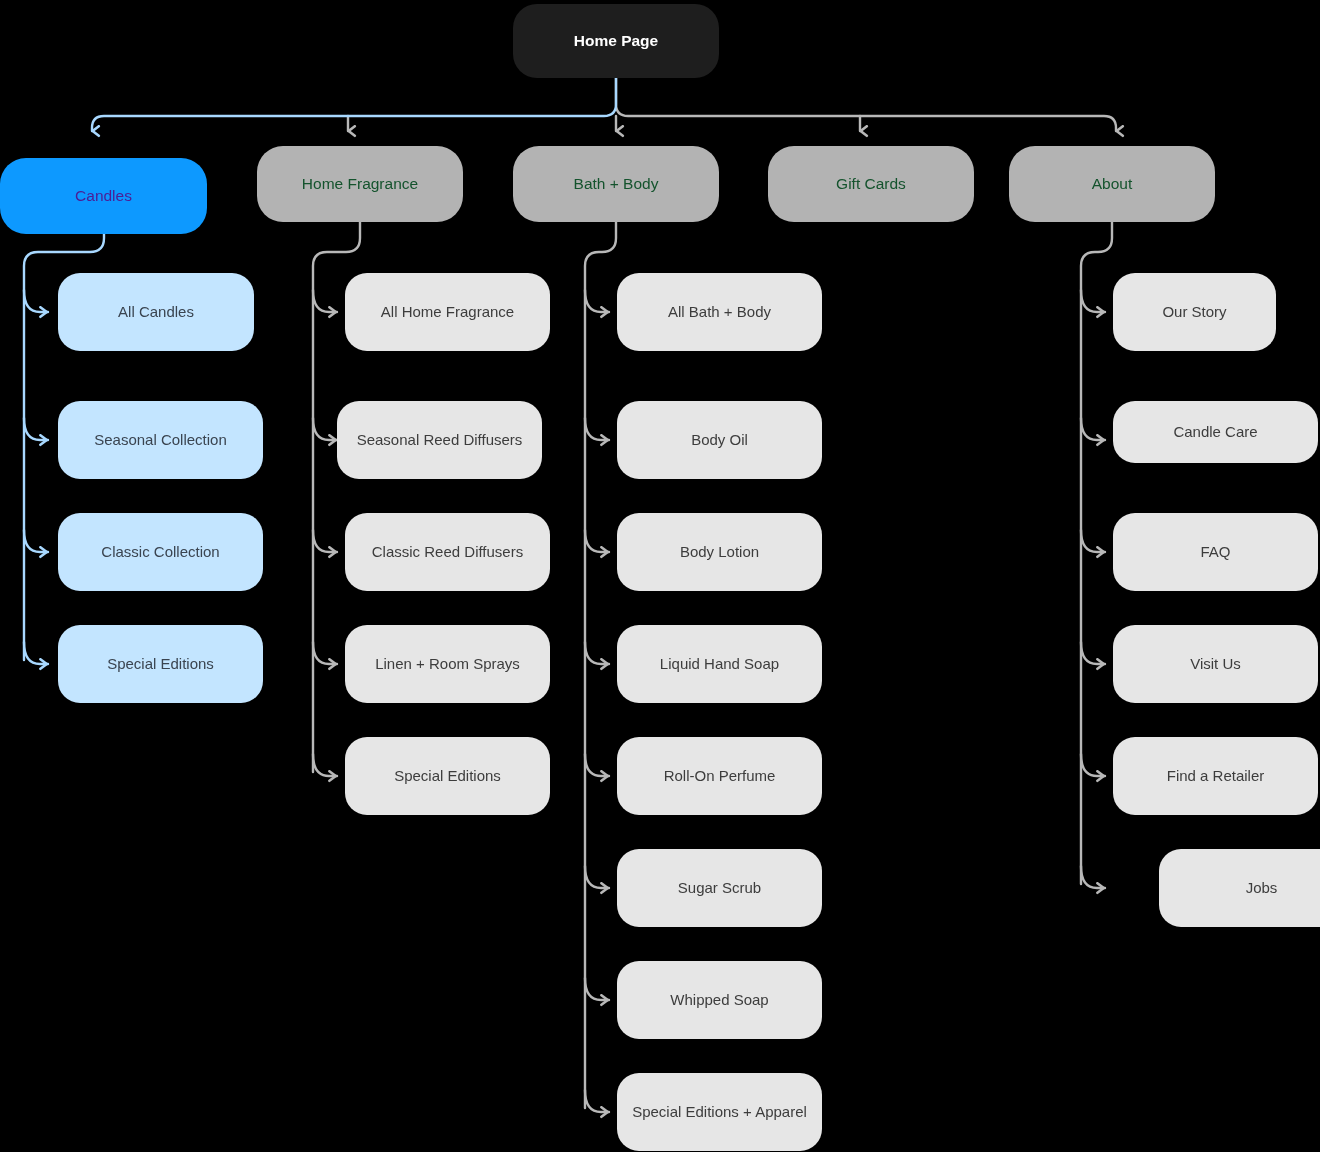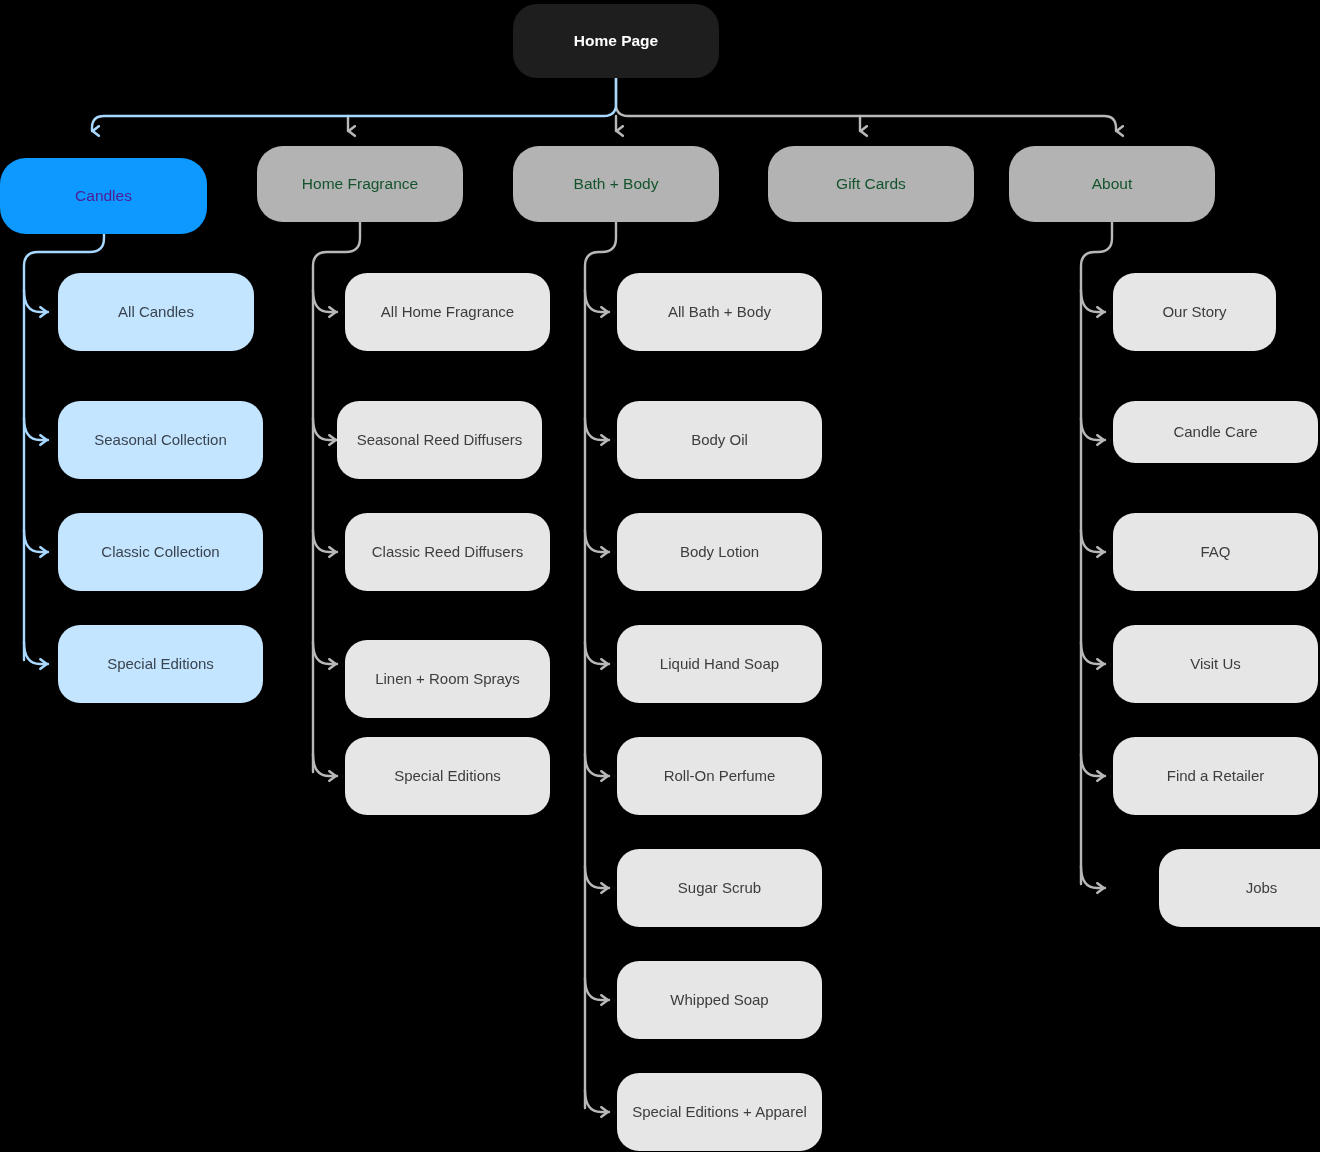--- a/index.html
+++ b/index.html
@@ -173,21 +173,21 @@
 
   <div class="node node-l2" style="left:345px; top:273px; width:205px; height:78px;">
     <span>All Home Fragrance</span>
   </div>
   <div class="node node-l2" style="left:337px; top:401px; width:205px; height:78px;">
     <span>Seasonal Reed Diffusers</span>
   </div>
   <div class="node node-l2" style="left:345px; top:513px; width:205px; height:78px;">
     <span>Classic Reed Diffusers</span>
   </div>
-  <div class="node node-l2" style="left:345px; top:640px; width:205px; height:78px;">
+  <div class="node node-l2" style="left:345px; top:625px; width:205px; height:78px;">
     <span>Linen + Room Sprays</span>
   </div>
   <div class="node node-l2" style="left:345px; top:737px; width:205px; height:78px;">
     <span>Special Editions</span>
   </div>
 
   <div class="node node-l2" style="left:617px; top:273px; width:205px; height:78px;">
     <span>All Bath + Body</span>
   </div>
   <div class="node node-l2" style="left:617px; top:401px; width:205px; height:78px;">

